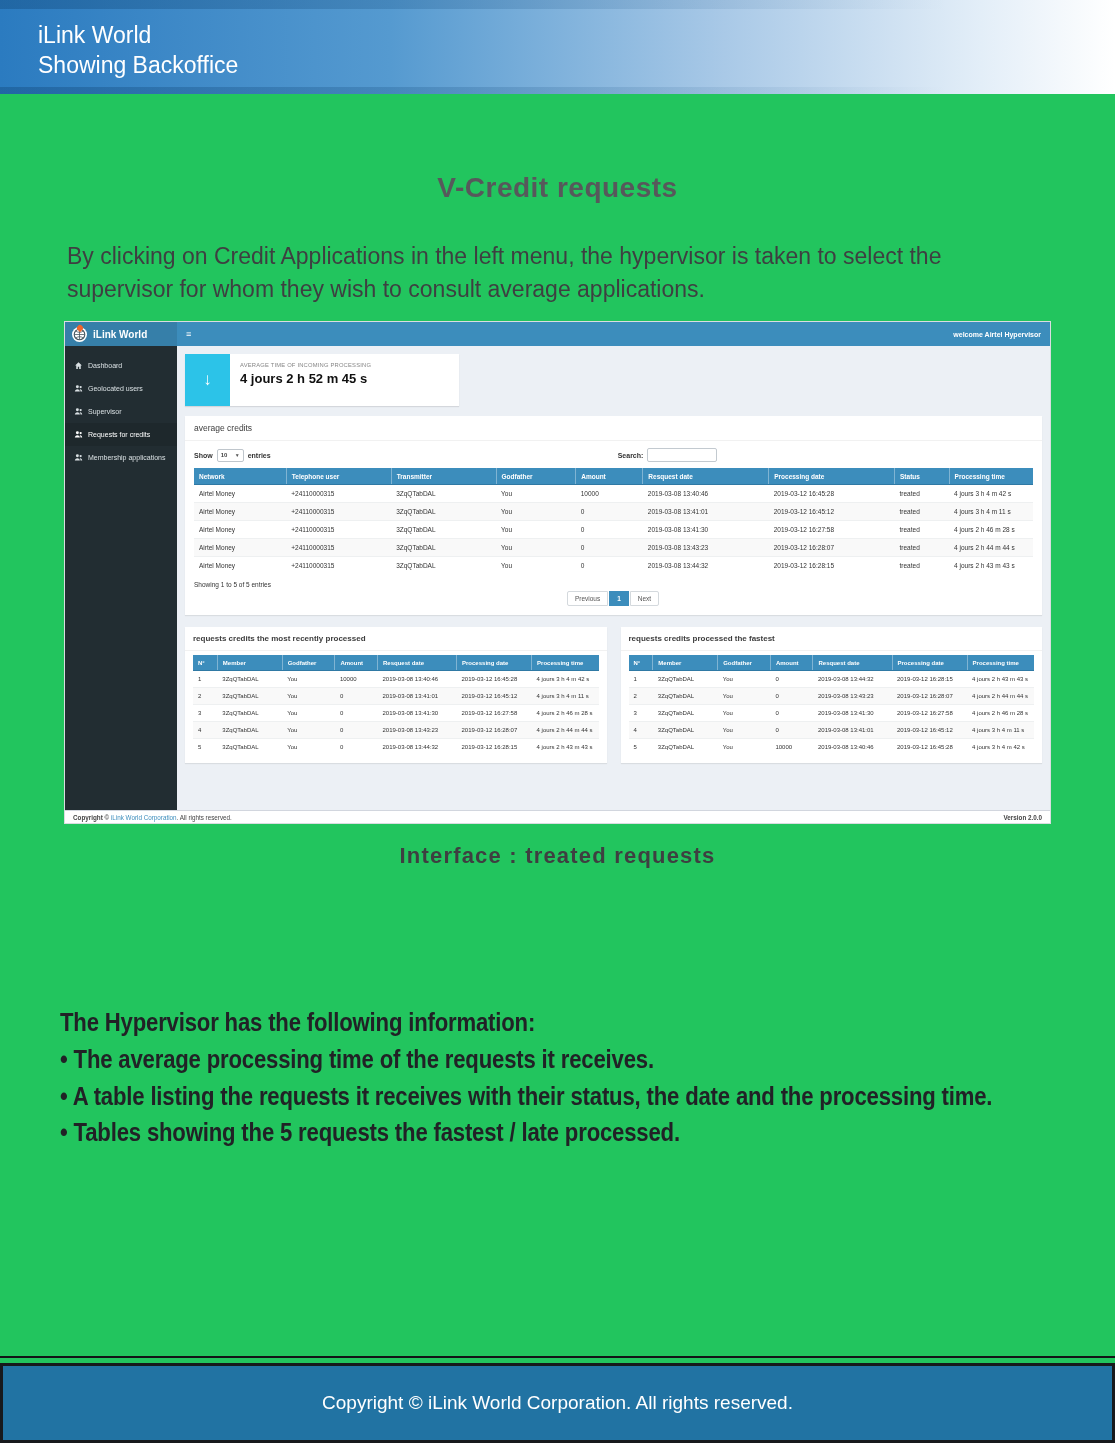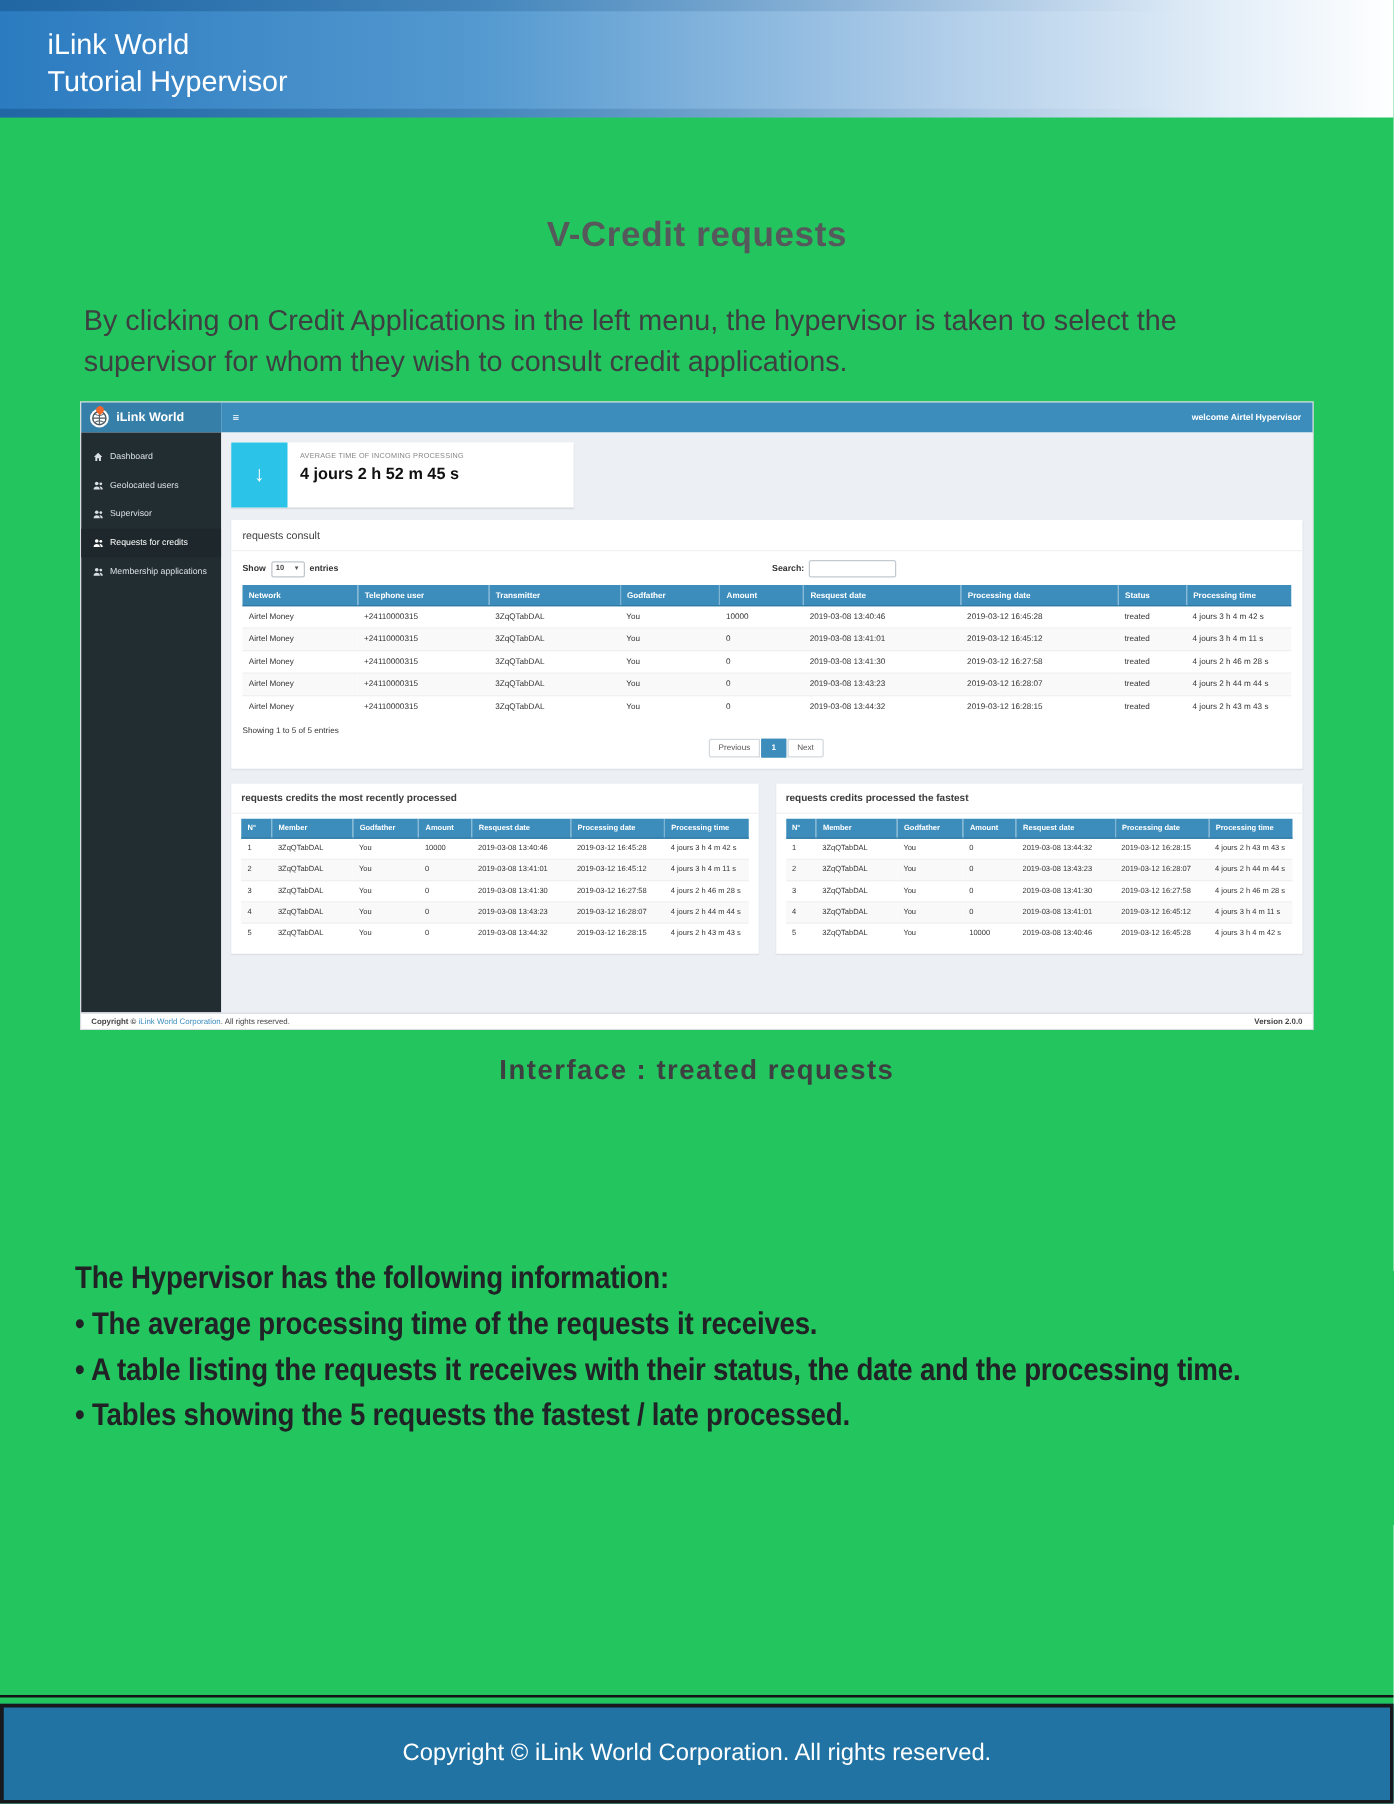--- a/index.html
+++ b/index.html
@@ -104,26 +104,26 @@
     color:#fff; font-size:19px; padding-bottom:0; }
 </style>
 </head>
 <body>
 
 <div class="page">
 
   <div class="banner">
     <div class="banner-text">
       <div>iLink World</div>
-      <div>Tutorial Hypervisor</div>
+      <div>Showing Backoffice</div>
     </div>
   </div>
 
   <div class="doc-title">V-Credit requests</div>
-  <div class="intro">By clicking on Credit Applications in the left menu, the hypervisor is taken to select the supervisor for whom they wish to consult credit applications.</div>
+  <div class="intro">By clicking on Credit Applications in the left menu, the hypervisor is taken to select the supervisor for whom they wish to consult average applications.</div>
 
   <div class="shot">
 
     <div class="shot-nav">
       <div class="shot-logo">
         <span class="logo-mark">
           <svg width="13" height="13" viewBox="0 0 16 16">
               <circle cx="8" cy="8" r="6.5" fill="none" stroke="#4a5a63" stroke-width="1.4"></circle>
               <path d="M8 1.5 v13 M1.5 8 h13 M3.5 3.8 c2.8 2 6.2 2 9 0 M3.5 12.2 c2.8 -2 6.2 -2 9 0" fill="none" stroke="#4a5a63" stroke-width="1"></path>
             </svg>
@@ -197,21 +197,21 @@
 
         <div class="info-card">
           <div class="info-icon">↓</div>
           <div class="info-text">
             <div class="info-label">AVERAGE TIME OF INCOMING PROCESSING</div>
             <div class="info-value">4 jours 2 h 52 m 45 s</div>
           </div>
         </div>
 
         <div class="panel">
-          <div class="panel-title">requests consult</div>
+          <div class="panel-title">average credits</div>
           <div class="controls">
             <div class="show-group">
               <span>Show</span>
               <span class="mini-select">
                 <span>10</span>
                 <span class="caret">▼</span>
               </span>
               <span>entries</span>
             </div>
             <div class="search-group">

